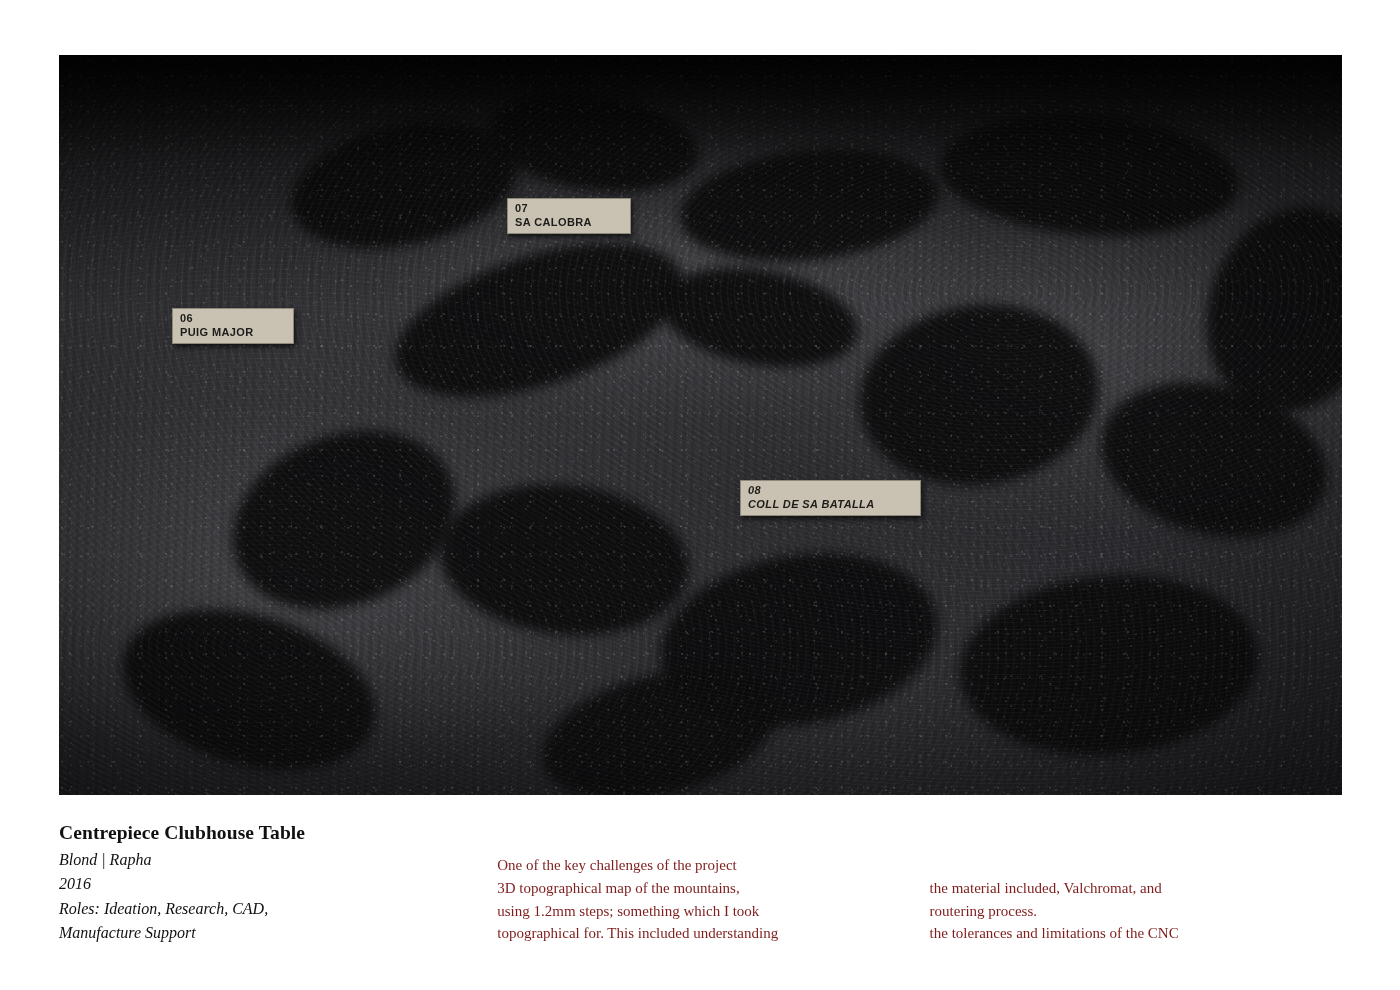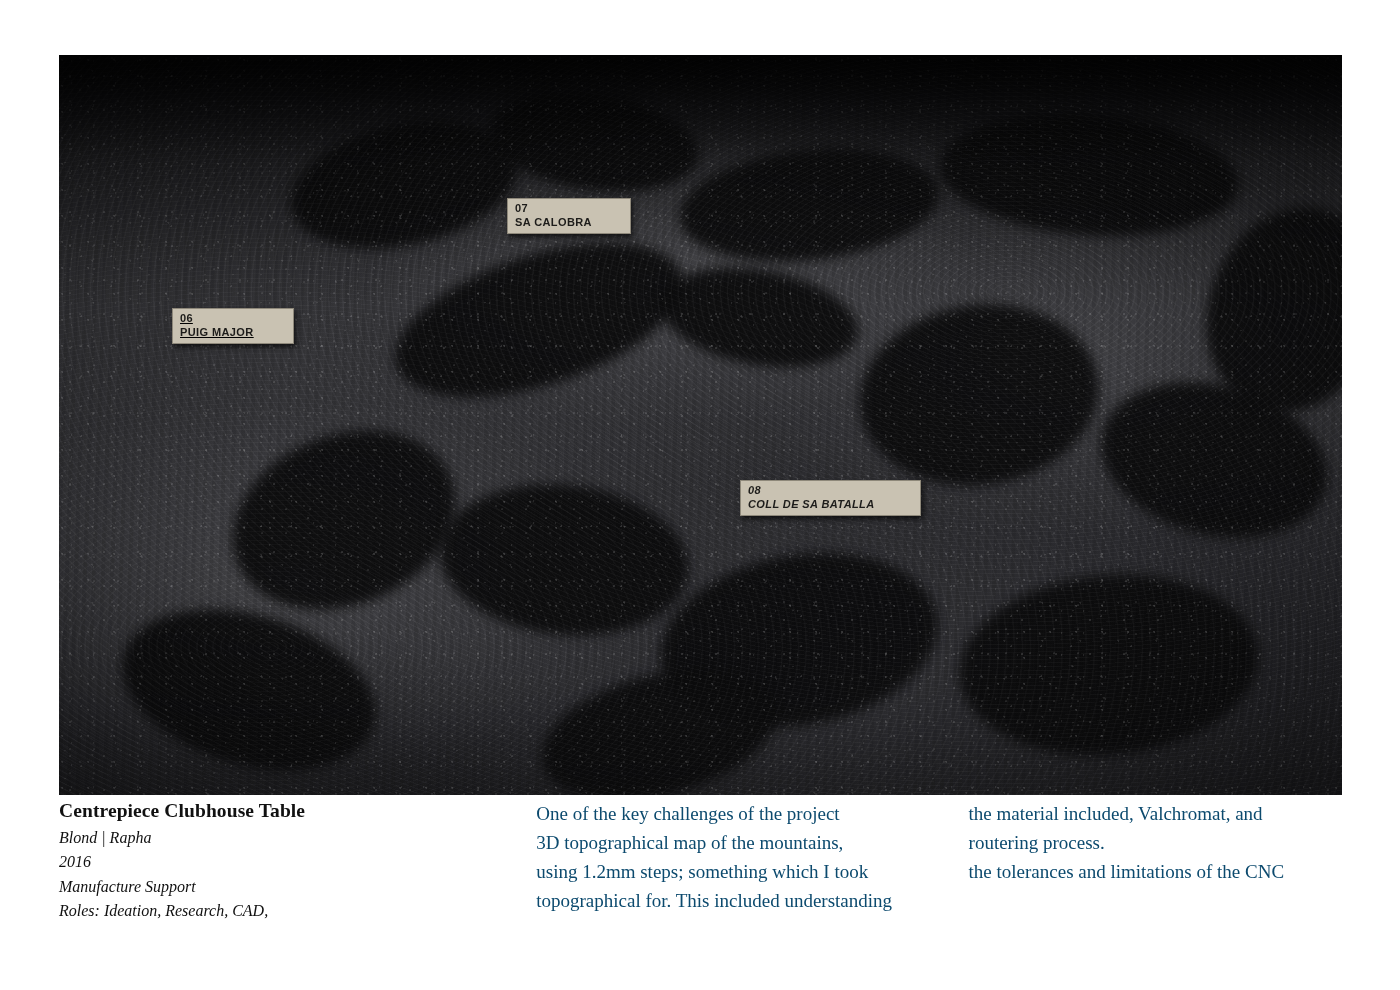--- a/index.html
+++ b/index.html
@@ -142,24 +142,25 @@
     font-size: 11px;
     font-weight: 700;
     color: #1d1c1a;
     letter-spacing: .4px;
   }
 
   
   .caption {
     position: absolute;
     left: 59px;
-    top: 800px;
+    top: 822px;
     width: 1283px;
     display: flex;
     gap: 7px;
+    align-items: flex-end;
   }
   .col-meta { width: 436px; }
   .col-text { width: 430px; }
   .col-text2 { width: 417px; }
 
   .meta-title {
     font-family: "Liberation Serif", serif;
     font-weight: 700;
     font-size: 19.5px;
     color: #111;
@@ -168,24 +169,23 @@
   }
   .meta-line {
     font-family: "Liberation Serif", serif;
     font-style: italic;
     font-size: 16px;
     color: #111;
     line-height: 1.52;
   }
   .body-line {
     font-family: "Liberation Serif", serif;
-    font-size: 19px;
-    color: #0c4a6e;
+    font-size: 15px;
+    color: #7f1d1d;
     line-height: 1.52;
-    margin-left: 39px;
   }
 </style>
 </head>
 <body>
 
 <div class="page">
 
   <div class="photo">
     <div class="photo-base"></div>
 
@@ -204,42 +204,42 @@
     <div class="blotch" style="left:900px; top:520px; width:300px; height:180px; transform:rotate(-5deg);"></div>
     <div class="blotch" style="left:1150px; top:150px; width:170px; height:210px; transform:rotate(20deg);"></div>
     <div class="blotch" style="left:480px; top:620px; width:240px; height:120px; transform:rotate(-14deg);"></div>
 
     <div class="contours3"></div>
     <div class="contours2"></div>
     <div class="contours"></div>
     <div class="speckle"></div>
     <div class="vignette"></div>
 
-    <div class="map-label" style="left:113px; top:253px; width:106px;text-decoration:underline;">
+    <div class="map-label" style="left:113px; top:253px; width:106px;">
       <span class="num">06</span>
       <span class="nm">PUIG MAJOR</span>
     </div>
     <div class="map-label" style="left:448px; top:143px; width:108px;">
       <span class="num">07</span>
       <span class="nm">SA CALOBRA</span>
     </div>
     <div class="map-label" style="left:681px; top:425px; width:165px;font-style:italic;">
       <span class="num">08</span>
       <span class="nm">COLL DE SA BATALLA</span>
     </div>
   </div>
 
   <div class="caption">
 
     <div class="col-meta">
       <div class="meta-title">Centrepiece Clubhouse Table</div>
       <div class="meta-line">Blond | Rapha</div>
       <div class="meta-line">2016</div>
+      <div class="meta-line">Roles: Ideation, Research, CAD,</div>
       <div class="meta-line">Manufacture Support</div>
-      <div class="meta-line">Roles: Ideation, Research, CAD,</div>
     </div>
 
     <div class="col-text">
       <div class="body-line">One of the key challenges of the project</div>
       <div class="body-line">3D topographical map of the mountains,</div>
       <div class="body-line">using 1.2mm steps; something which I took</div>
       <div class="body-line">topographical for. This included understanding</div>
     </div>
 
     <div class="col-text2">

